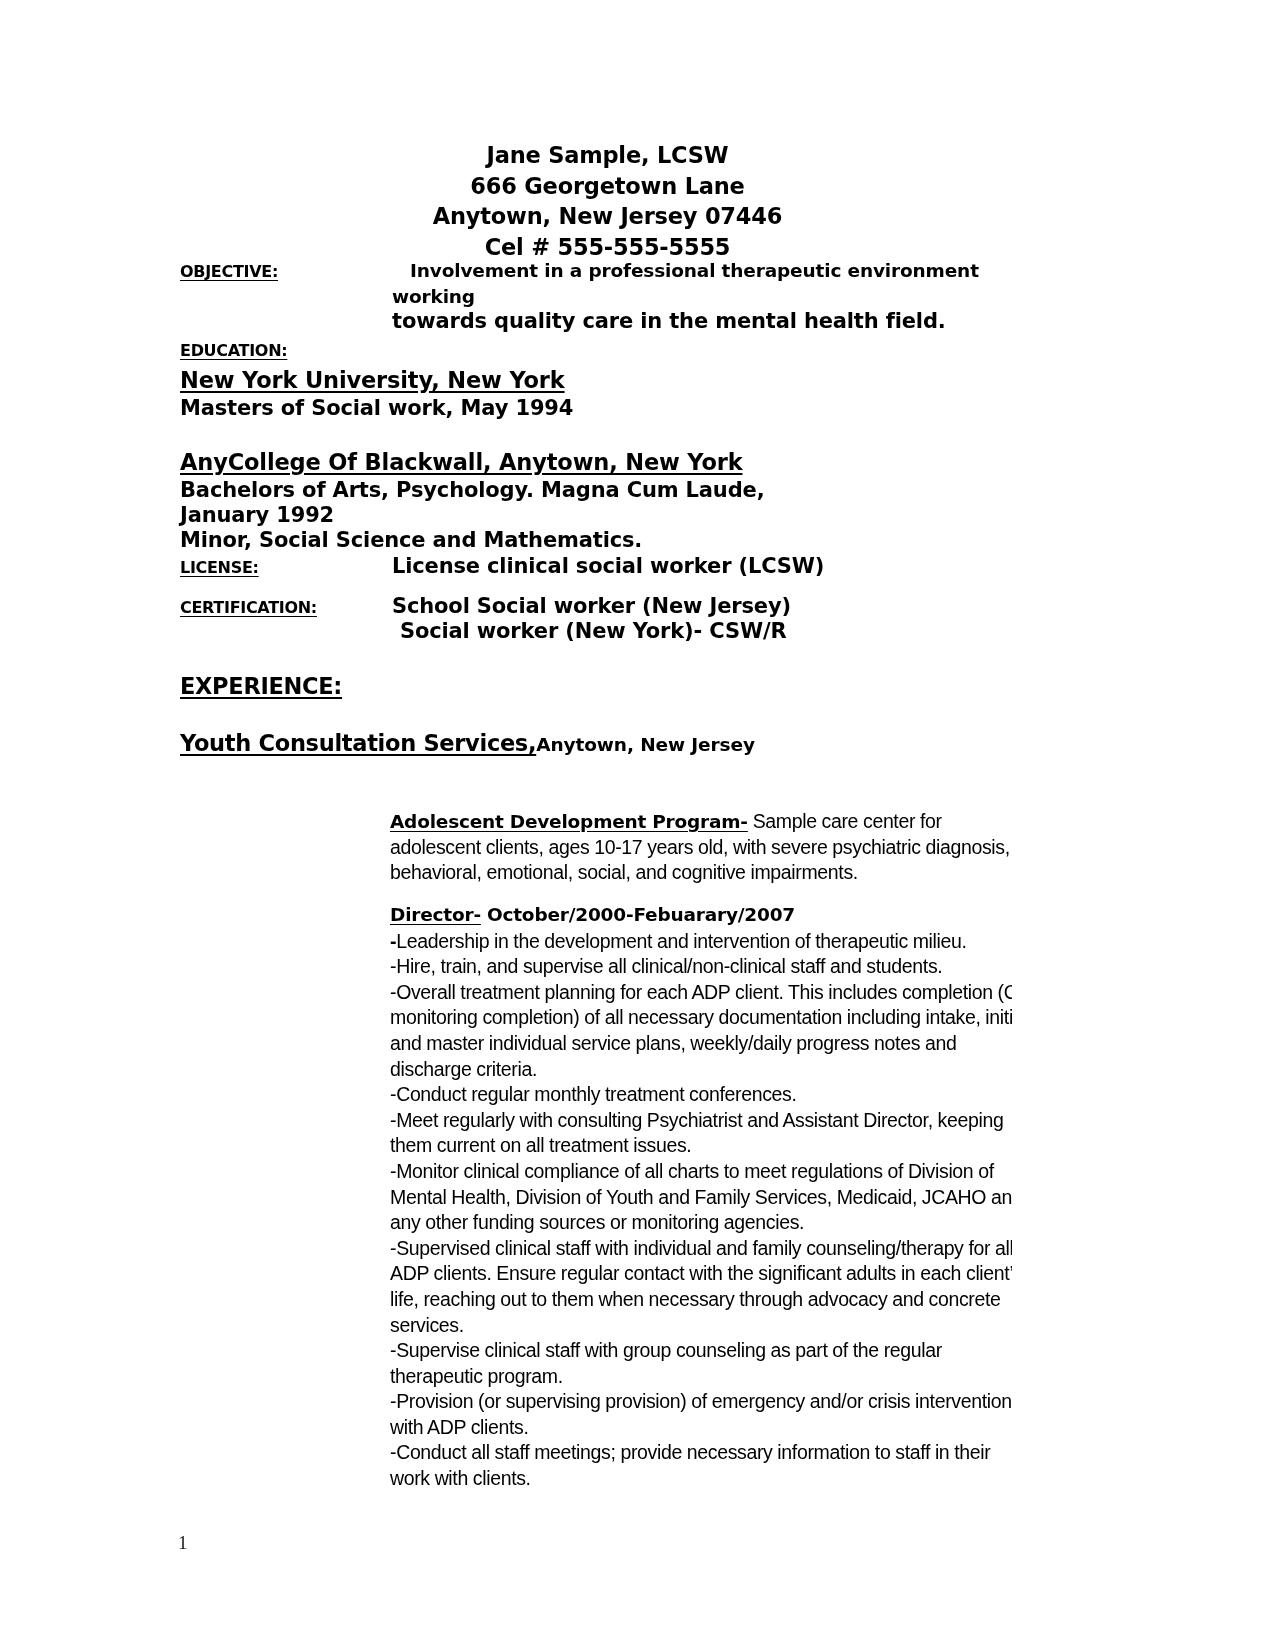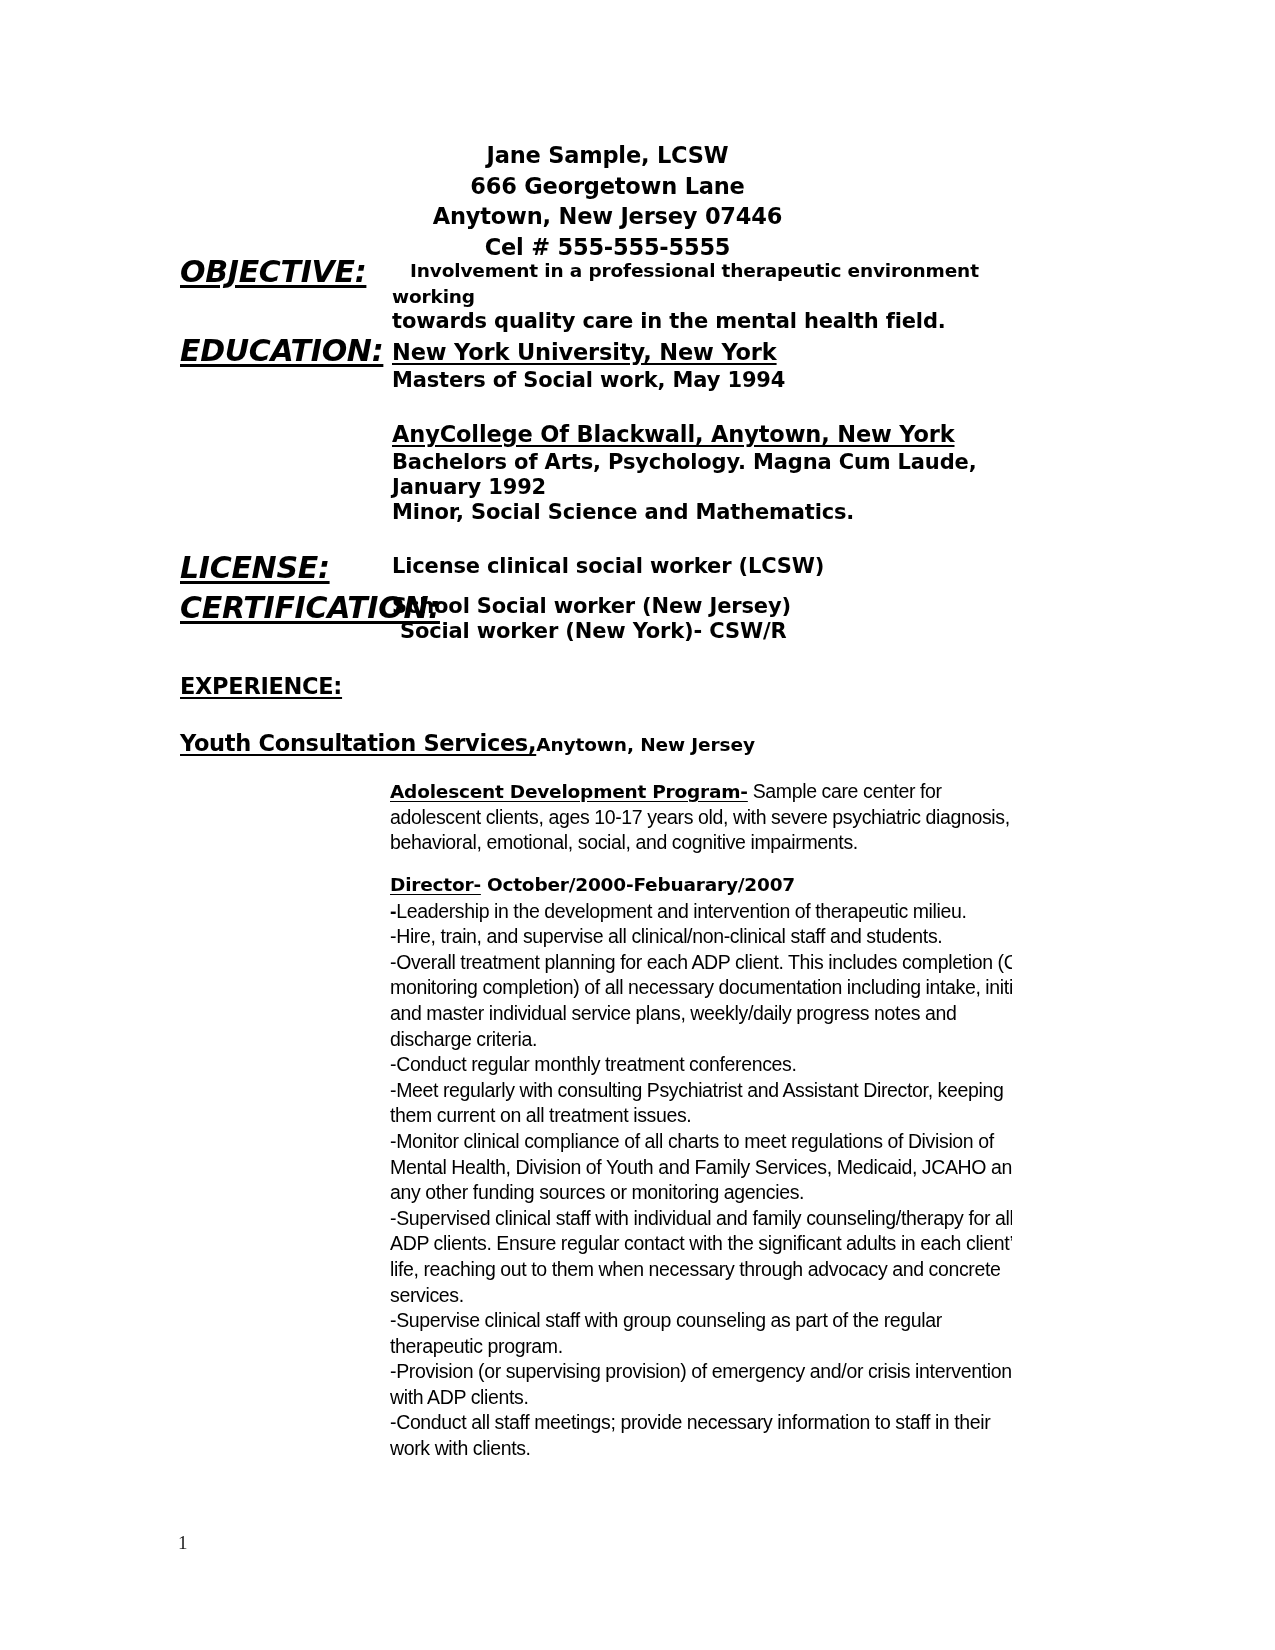--- a/index.html
+++ b/index.html
@@ -43,27 +43,26 @@
 
   
   .section {
     position: absolute;
     display: flex;
     align-items: flex-start;
   }
   .sec-label {
     font-family: "DejaVu Sans", sans-serif;
     font-weight: bold;
-    font-size: 30px;
+    font-size: 16px;
     line-height: 28px;
     text-decoration: underline;
     text-underline-offset: 3px;
     white-space: nowrap;
     letter-spacing: -0.3px;
-    font-style: italic;
   }
   .sec-body {
     font-family: "DejaVu Sans", sans-serif;
     font-weight: bold;
     font-size: 18.5px;
     line-height: 25.5px;
     letter-spacing: -0.15px;
   }
   .sec-body .big {
     font-size: 22.5px;
@@ -82,21 +81,21 @@
     height: 26px;
   }
 
   
   #objective { left: 180px; top: 258px; width: 860px; }
   #objective .sec-label { width: 212px; }
   #objective .sec-body  { width: 648px; }
   #objective .indent-first { display: block; text-indent: 18px; }
 
   
-  #education { left: 180px; top: 337px; width: 860px; }
+  #education { left: 180px; top: 337px; width: 860px; flex-direction: column; }
   #education .sec-label { width: 212px; }
   #education .sec-body  { width: 648px; }
 
   
   #license { left: 180px; top: 518px; width: 860px; margin-top: 36px; }
   #license .sec-label { width: 212px; }
   #license .sec-body  { width: 648px; }
 
   
   #certification { left: 180px; top: 594px; width: 860px; }
@@ -141,20 +140,21 @@
   
   .job-block {
     position: absolute;
     left: 390px;
     width: 645px;
     font-family: "Liberation Sans", sans-serif;
     font-size: 19.5px;
     line-height: 25.6px;
     letter-spacing: -0.35px;
     word-spacing: -0.2px;
+    margin-top: 30px;
   }
   #program-desc { top: 779px; }
   #duties       { top: 872px; }
 
   .prog-title {
     font-family: "DejaVu Sans", sans-serif;
     font-weight: bold;
     font-size: 18.5px;
     text-decoration: underline;
     text-underline-offset: 3px;

